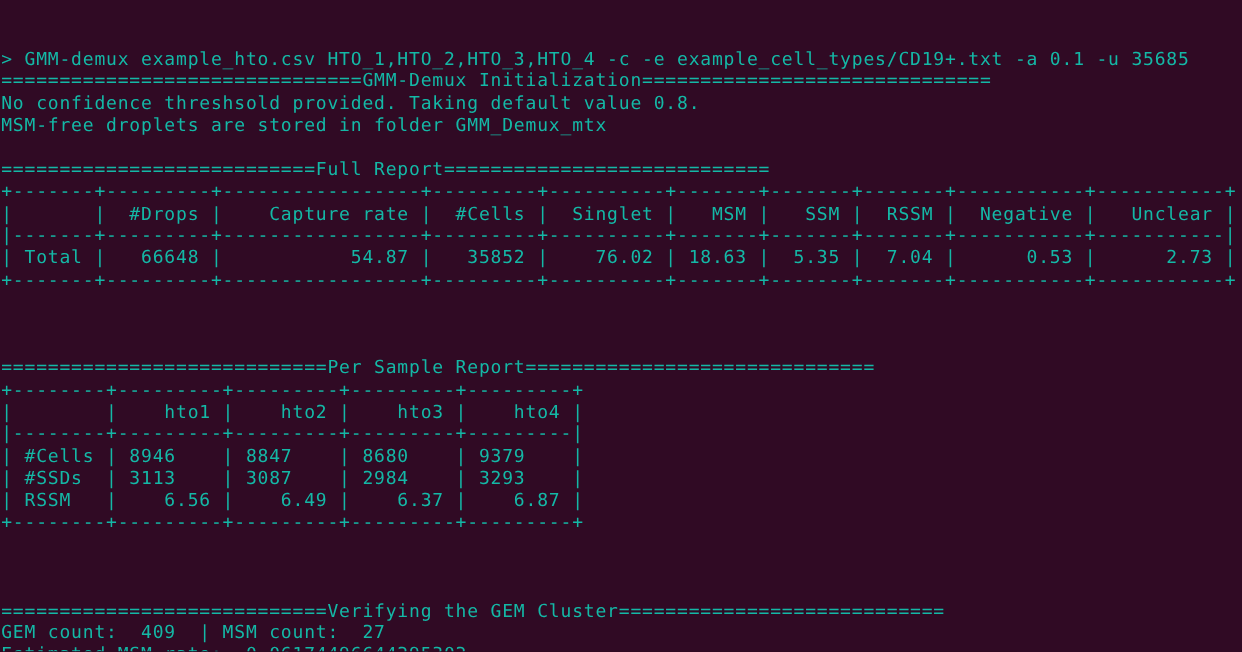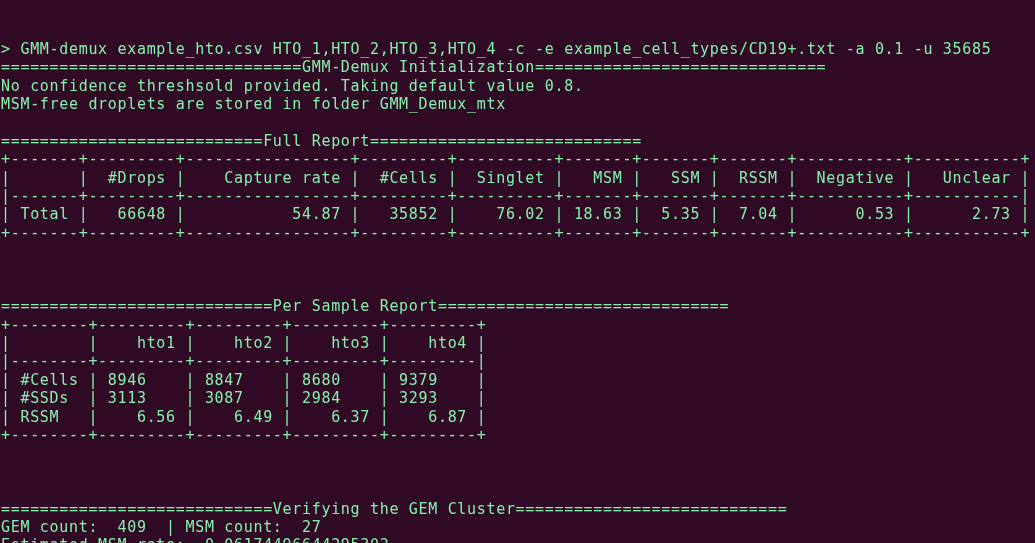--- a/index.html
+++ b/index.html
@@ -10,21 +10,21 @@
   }
   body {
     width: 1035px;
     height: 543px;
     overflow: hidden;
   }
   #terminal {
     width: 1035px;
     height: 543px;
     background: #300a24;
-    color: #86efac;
+    color: #14b8a6;
     font-family: "DejaVu Sans Mono", "Liberation Mono", monospace;
     font-size: 15px;
     line-height: 18.4px;
     letter-spacing: 0px;
     padding: 3px 4px 0 1px;
     box-sizing: border-box;
     white-space: pre;
     overflow: hidden;
   }
   .line {

